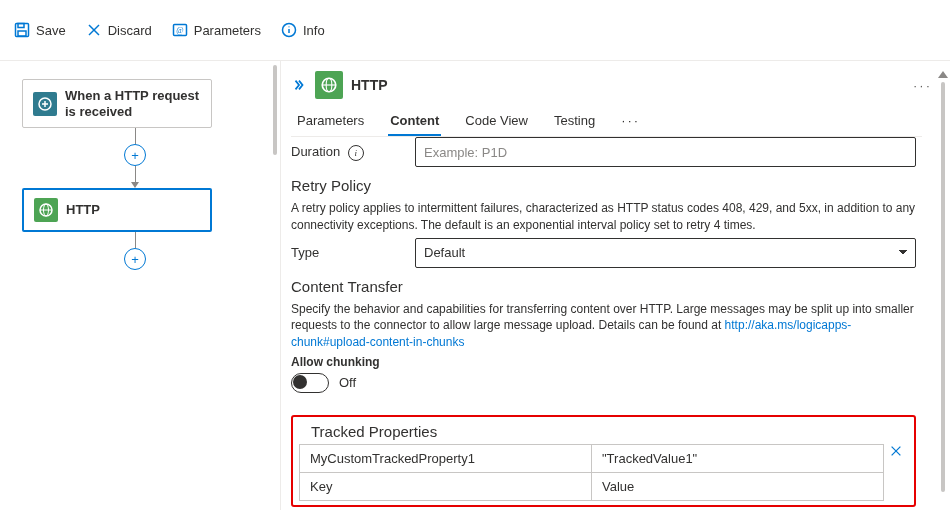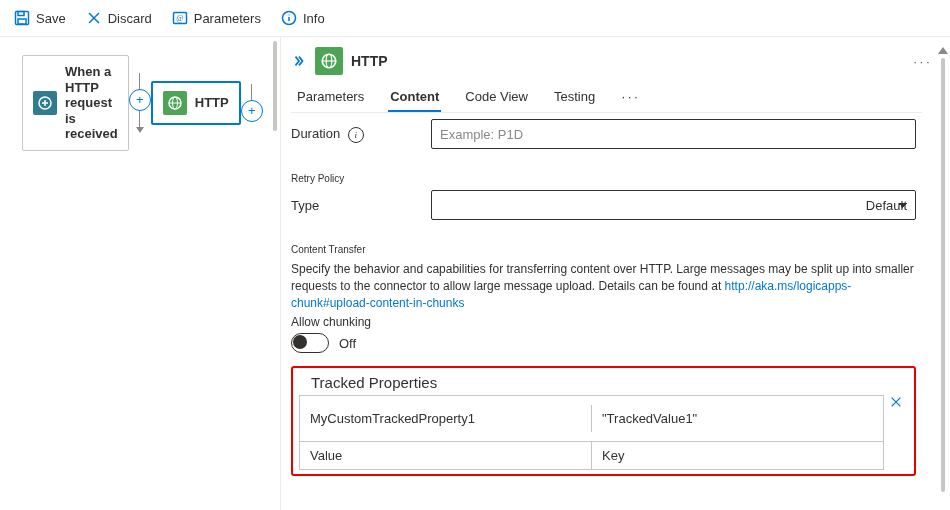--- a/index.html
+++ b/index.html
@@ -10,32 +10,32 @@
     --muted:#605e5c;
     --border:#8a8886;
     --light-border:#c8c6c4;
     --bg:#ffffff;
     --canvas:#f3f2f1;
     --highlight:#e60000;
   }
   html,body{margin:0;padding:0;font-family:"Segoe UI",Arial,sans-serif;font-size:13px;color:var(--text);background:var(--bg);}
   .app{width:950px;height:510px;display:flex;flex-direction:column;box-sizing:border-box;overflow:hidden;}
   
-  .toolbar{height:32px;display:flex;align-items:center;gap:4px;padding:2px 6px;border-bottom:1px solid #edebe9;}
+  .toolbar{height:32px;display:flex;align-items:center;gap:4px;padding:14px 6px;border-bottom:1px solid #edebe9;}
   .tool-btn{display:flex;align-items:center;gap:6px;padding:4px 8px;border:none;background:transparent;cursor:pointer;font-size:13px;color:var(--text);}
   .ico{width:16px;height:16px;display:flex;align-items:center;justify-content:center;flex:none;}
   .ico svg{width:16px;height:16px;stroke:var(--blue);fill:none;stroke-width:1.5;}
   
   .split{flex:1;display:flex;min-height:0;}
   
   .canvas-wrap{width:280px;display:flex;position:relative;border-right:1px solid #edebe9;}
   .canvas{flex:1;padding:18px 22px;overflow:hidden;position:relative;background:var(--bg);}
   .scrollbar{width:10px;background:#fff;display:flex;flex-direction:column;align-items:center;justify-content:flex-start;}
   .scroll-thumb{width:4px;height:90px;background:#c8c6c4;border-radius:3px;margin-top:4px;}
-  .nodecol{display:flex;flex-direction:row;align-items:center;}
+  .nodecol{display:flex;flex-direction:column;}
   .node{display:flex;align-items:center;width:190px;border:1px solid var(--light-border);border-radius:2px;background:#fff;padding:8px 10px;box-sizing:border-box;}
   .node.selected{border:2px solid var(--blue);}
   .node-icon{width:24px;height:24px;border-radius:2px;display:flex;align-items:center;justify-content:center;margin-right:8px;flex:none;}
   .node-icon svg{width:16px;height:16px;fill:#fff;}
   .node-title{font-weight:600;font-size:13px;line-height:1.2;}
   .connector{display:flex;flex-direction:column;align-items:center;}
   .conn-line{width:1px;height:16px;background:#8a8886;}
   .conn-arrow{width:0;height:0;border-left:4px solid transparent;border-right:4px solid transparent;border-top:6px solid #8a8886;}
   .add-circle{width:20px;height:20px;border:1px solid var(--blue);border-radius:50%;background:#fff;display:flex;align-items:center;justify-content:center;color:var(--blue);font-size:13px;line-height:1;cursor:pointer;}
   
@@ -52,38 +52,38 @@
   .panel-title{font-weight:600;font-size:14px;}
   .panel-more{margin-left:auto;color:#605e5c;letter-spacing:2px;padding:0 6px;cursor:pointer;}
   
   .tabs{display:flex;gap:22px;border-bottom:1px solid #edebe9;padding-left:4px;margin-right:16px;}
   .tab{padding:6px 2px;font-size:13px;cursor:pointer;color:var(--text);border-bottom:2px solid transparent;}
   .tab.active{color:var(--text);border-bottom:2px solid var(--blue);font-weight:600;}
   .tab.more{letter-spacing:2px;}
   
   .content{padding-right:22px;}
   .desc{font-size:12px;color:var(--text);margin:6px 0 4px 0;line-height:1.4;}
-  .sec-title{font-size:10px;color:var(--text);margin:24px 0 2px 0;}
-  .row{display:flex;align-items:center;margin:6px 0;gap:20px;}
+  .sec-title{font-size:15px;color:var(--text);margin:10px 0 2px 0;}
+  .row{display:flex;align-items:center;margin:0 0;gap:4px;}
   .label{width:120px;font-size:13px;}
   .info-ico{width:14px;height:14px;border:1px solid var(--text);border-radius:50%;display:inline-flex;align-items:center;justify-content:center;font-size:9px;font-style:italic;font-family:serif;margin-left:4px;}
   .field{flex:1;}
   .input,.select{width:100%;box-sizing:border-box;height:30px;border:1px solid var(--text);border-radius:2px;padding:0 8px;font-size:13px;background:#fff;color:var(--text);}
   .input::placeholder{color:#8a8886;}
-  .select{appearance:none;-webkit-appearance:none;background-image:linear-gradient(45deg,transparent 50%,#323130 50%),linear-gradient(135deg,#323130 50%,transparent 50%);background-position:right 12px center,right 7px center;background-size:5px 5px,5px 5px;background-repeat:no-repeat;text-align:right;}
+  .select{appearance:none;-webkit-appearance:none;background-image:linear-gradient(45deg,transparent 50%,#323130 50%),linear-gradient(135deg,#323130 50%,transparent 50%);background-position:right 12px center,right 7px center;background-size:5px 5px,5px 5px;background-repeat:no-repeat;}
   .link{color:var(--blue);text-decoration:none;}
-  .bold{font-weight:400;font-size:12px;margin-top:4px;}
-  .toggle-row{display:flex;align-items:center;gap:10px;margin:4px 0 13px 0;}
+  .bold{font-weight:700;font-size:12px;margin-top:4px;}
+  .toggle-row{display:flex;align-items:center;gap:10px;margin:4px 0 22px 0;}
   .toggle{width:36px;height:18px;border:1px solid var(--text);border-radius:10px;position:relative;background:#fff;}
   .toggle .knob{position:absolute;left:1px;top:1px;width:14px;height:14px;background:var(--text);border-radius:50%;}
   
   .highlight-box{border:2px solid var(--highlight);border-radius:3px;padding:4px 6px;margin-top:4px;}
   .tp-title{font-size:15px;margin:2px 0 4px 12px;}
   .tp-grid{border:1px solid var(--light-border);}
-  .tp-row{display:flex;margin-top:9px;}
+  .tp-row{display:flex;}
   .tp-cell{flex:1;padding:6px 10px;border-right:1px solid var(--light-border);font-size:13px;}
   .tp-cell:last-child{border-right:none;}
   .tp-row + .tp-row{border-top:1px solid var(--light-border);}
   .tp-del{width:24px;display:flex;align-items:center;justify-content:center;color:var(--blue);font-size:16px;cursor:pointer;}
   .tp-wrap{display:flex;align-items:flex-start;}
   .tp-grid{flex:1;}
 </style>
 </head>
 <body>
 
@@ -211,20 +211,21 @@
             <div class="label">
               <span>Duration</span>
               <span class="info-ico">i</span>
             </div>
             <div class="field">
               <input class="input" type="text" placeholder="Example: P1D" style="">
             </div>
           </div>
 
           <div class="sec-title">Retry Policy</div>
+          <div class="desc">A retry policy applies to intermittent failures, characterized as HTTP status codes 408, 429, and 5xx, in addition to any connectivity exceptions. The default is an exponential interval policy set to retry 4 times.</div>
           <div class="row">
             <div class="label">Type</div>
             <div class="field">
               <select class="select">
                 <option>Default</option>
               </select>
             </div>
           </div>
 
           <div class="sec-title">Content Transfer</div>
@@ -242,22 +243,22 @@
 
           <div class="highlight-box">
             <div class="tp-title">Tracked Properties</div>
             <div class="tp-wrap">
               <div class="tp-grid">
                 <div class="tp-row">
                   <div class="tp-cell">MyCustomTrackedProperty1</div>
                   <div class="tp-cell">"TrackedValue1"</div>
                 </div>
                 <div class="tp-row">
+                  <div class="tp-cell">Key</div>
                   <div class="tp-cell">Value</div>
-                  <div class="tp-cell">Key</div>
                 </div>
               </div>
               <div class="tp-del">
                 <svg width="14" height="14" viewBox="0 0 16 16">
                     <line x1="3" y1="3" x2="13" y2="13" stroke="#0078d4" stroke-width="1.5"></line>
                     <line x1="13" y1="3" x2="3" y2="13" stroke="#0078d4" stroke-width="1.5"></line>
                   </svg>
               </div>
             </div>
           </div>

